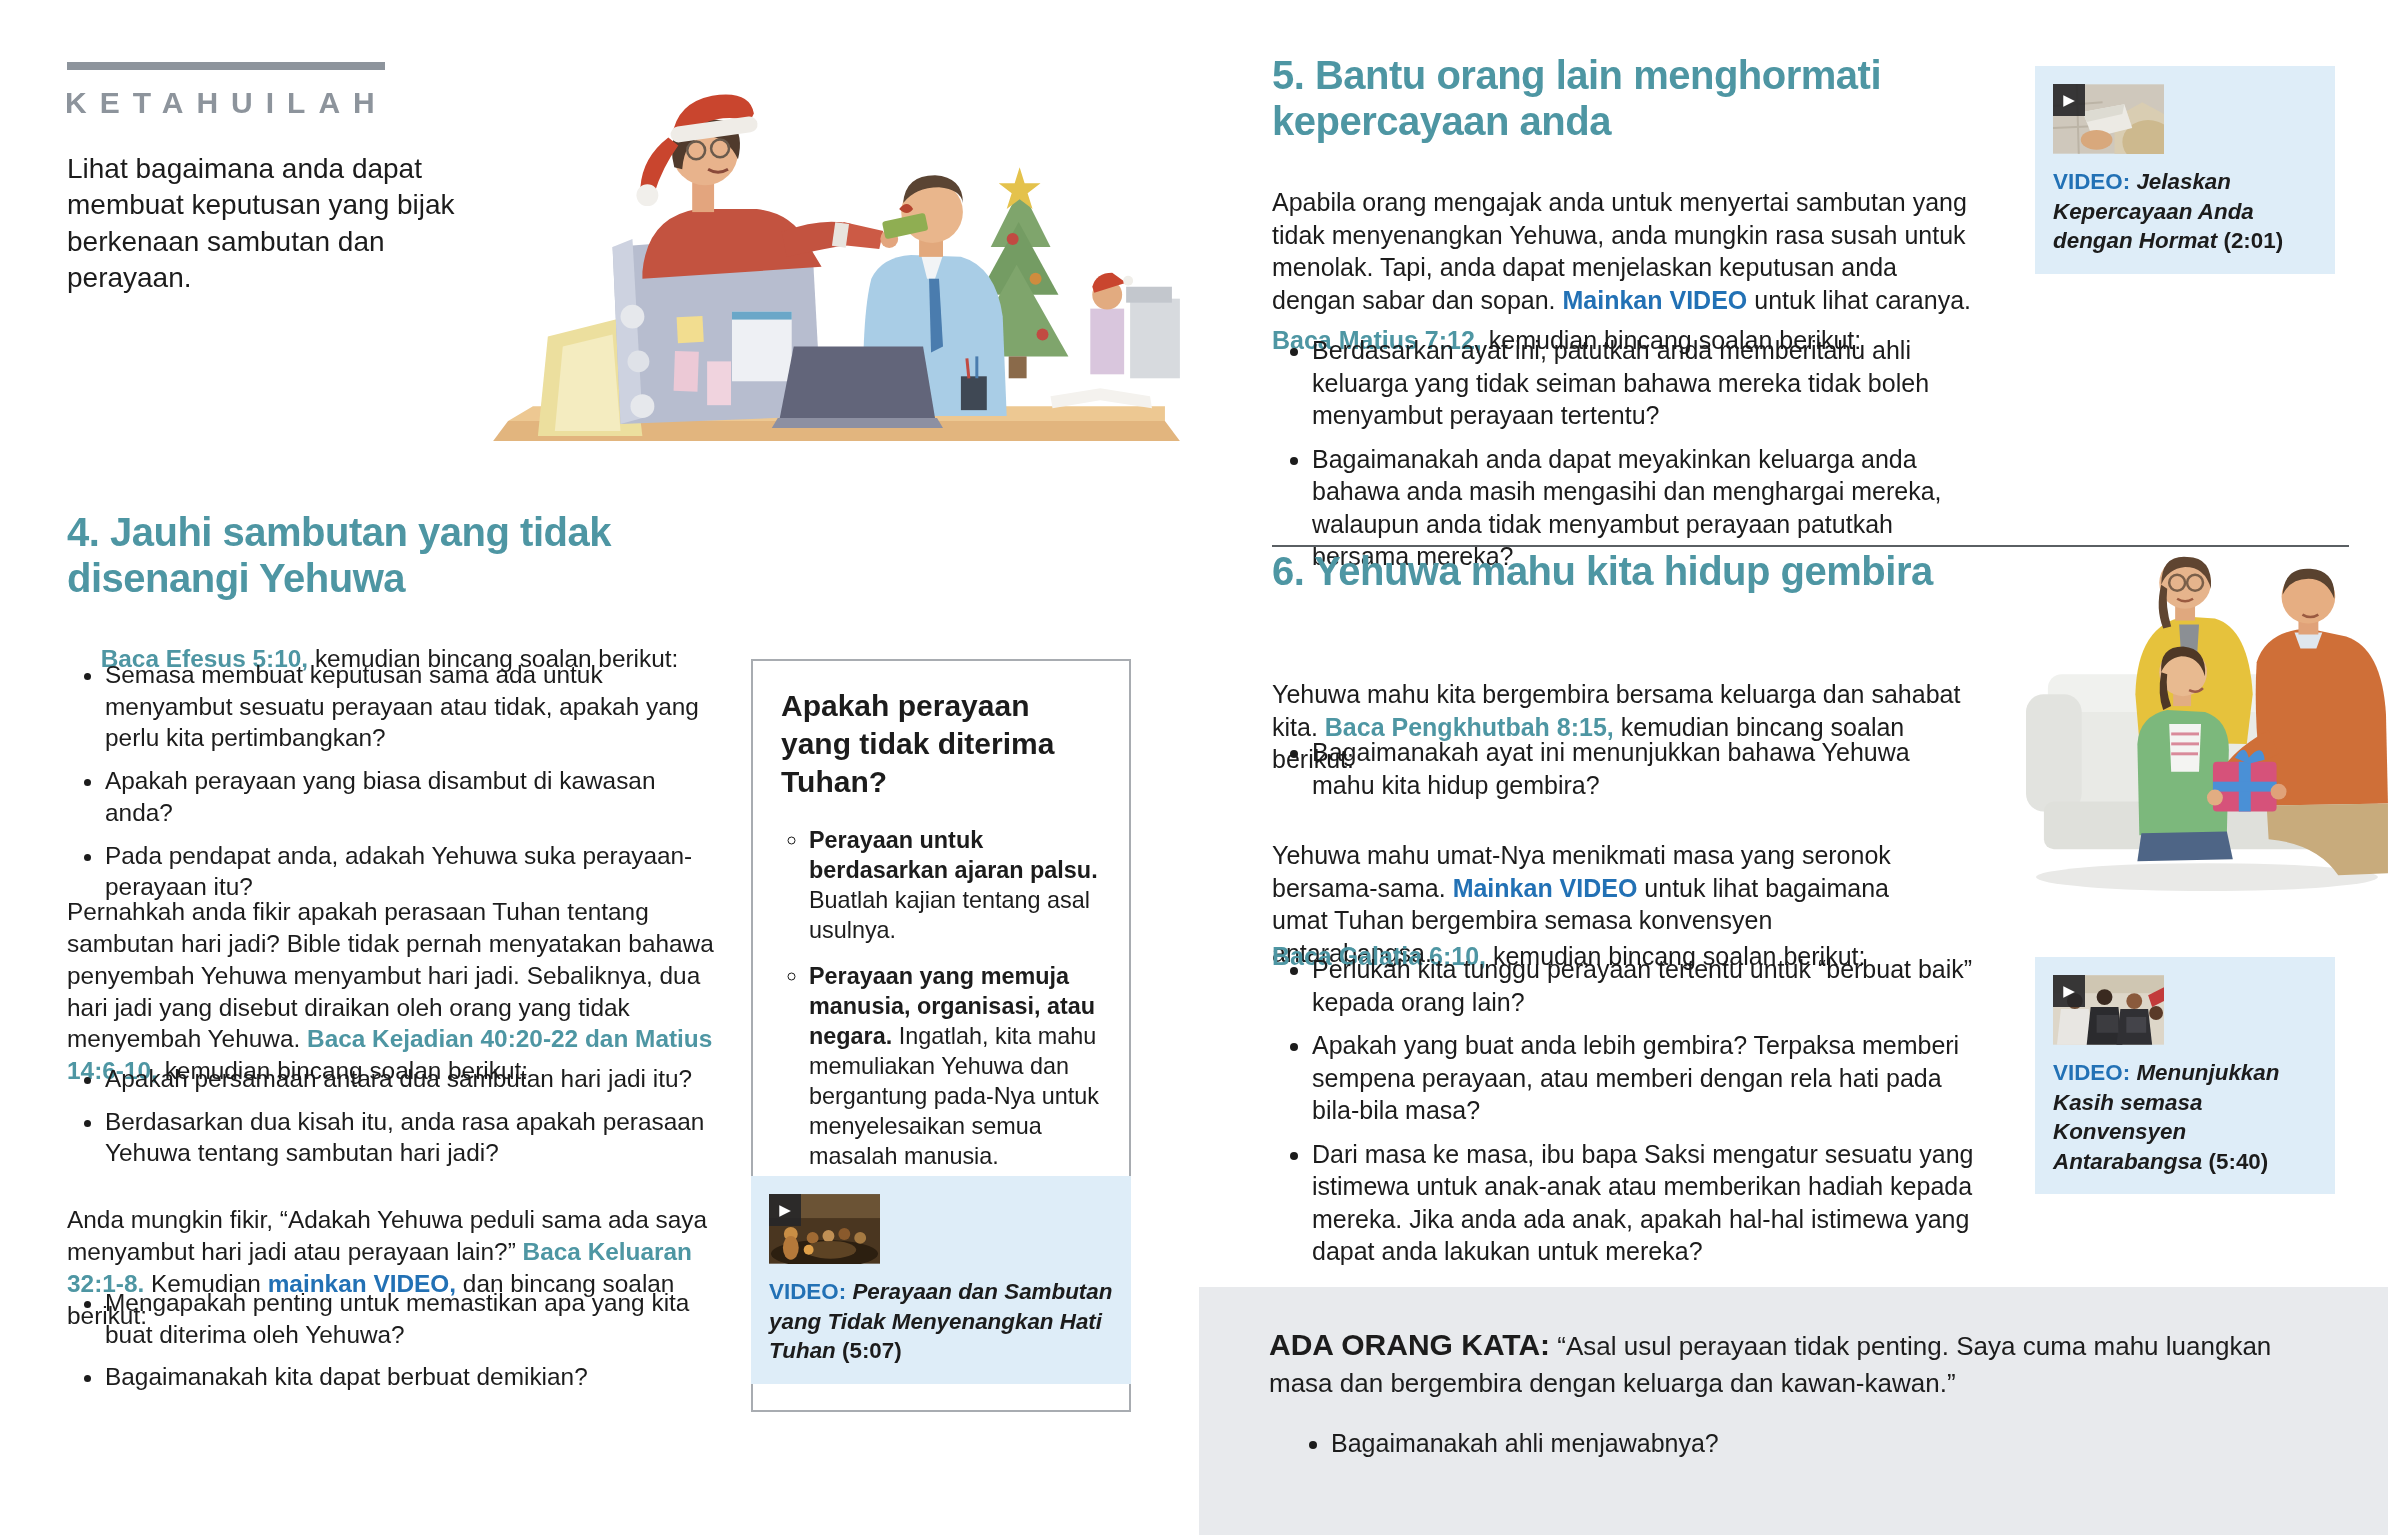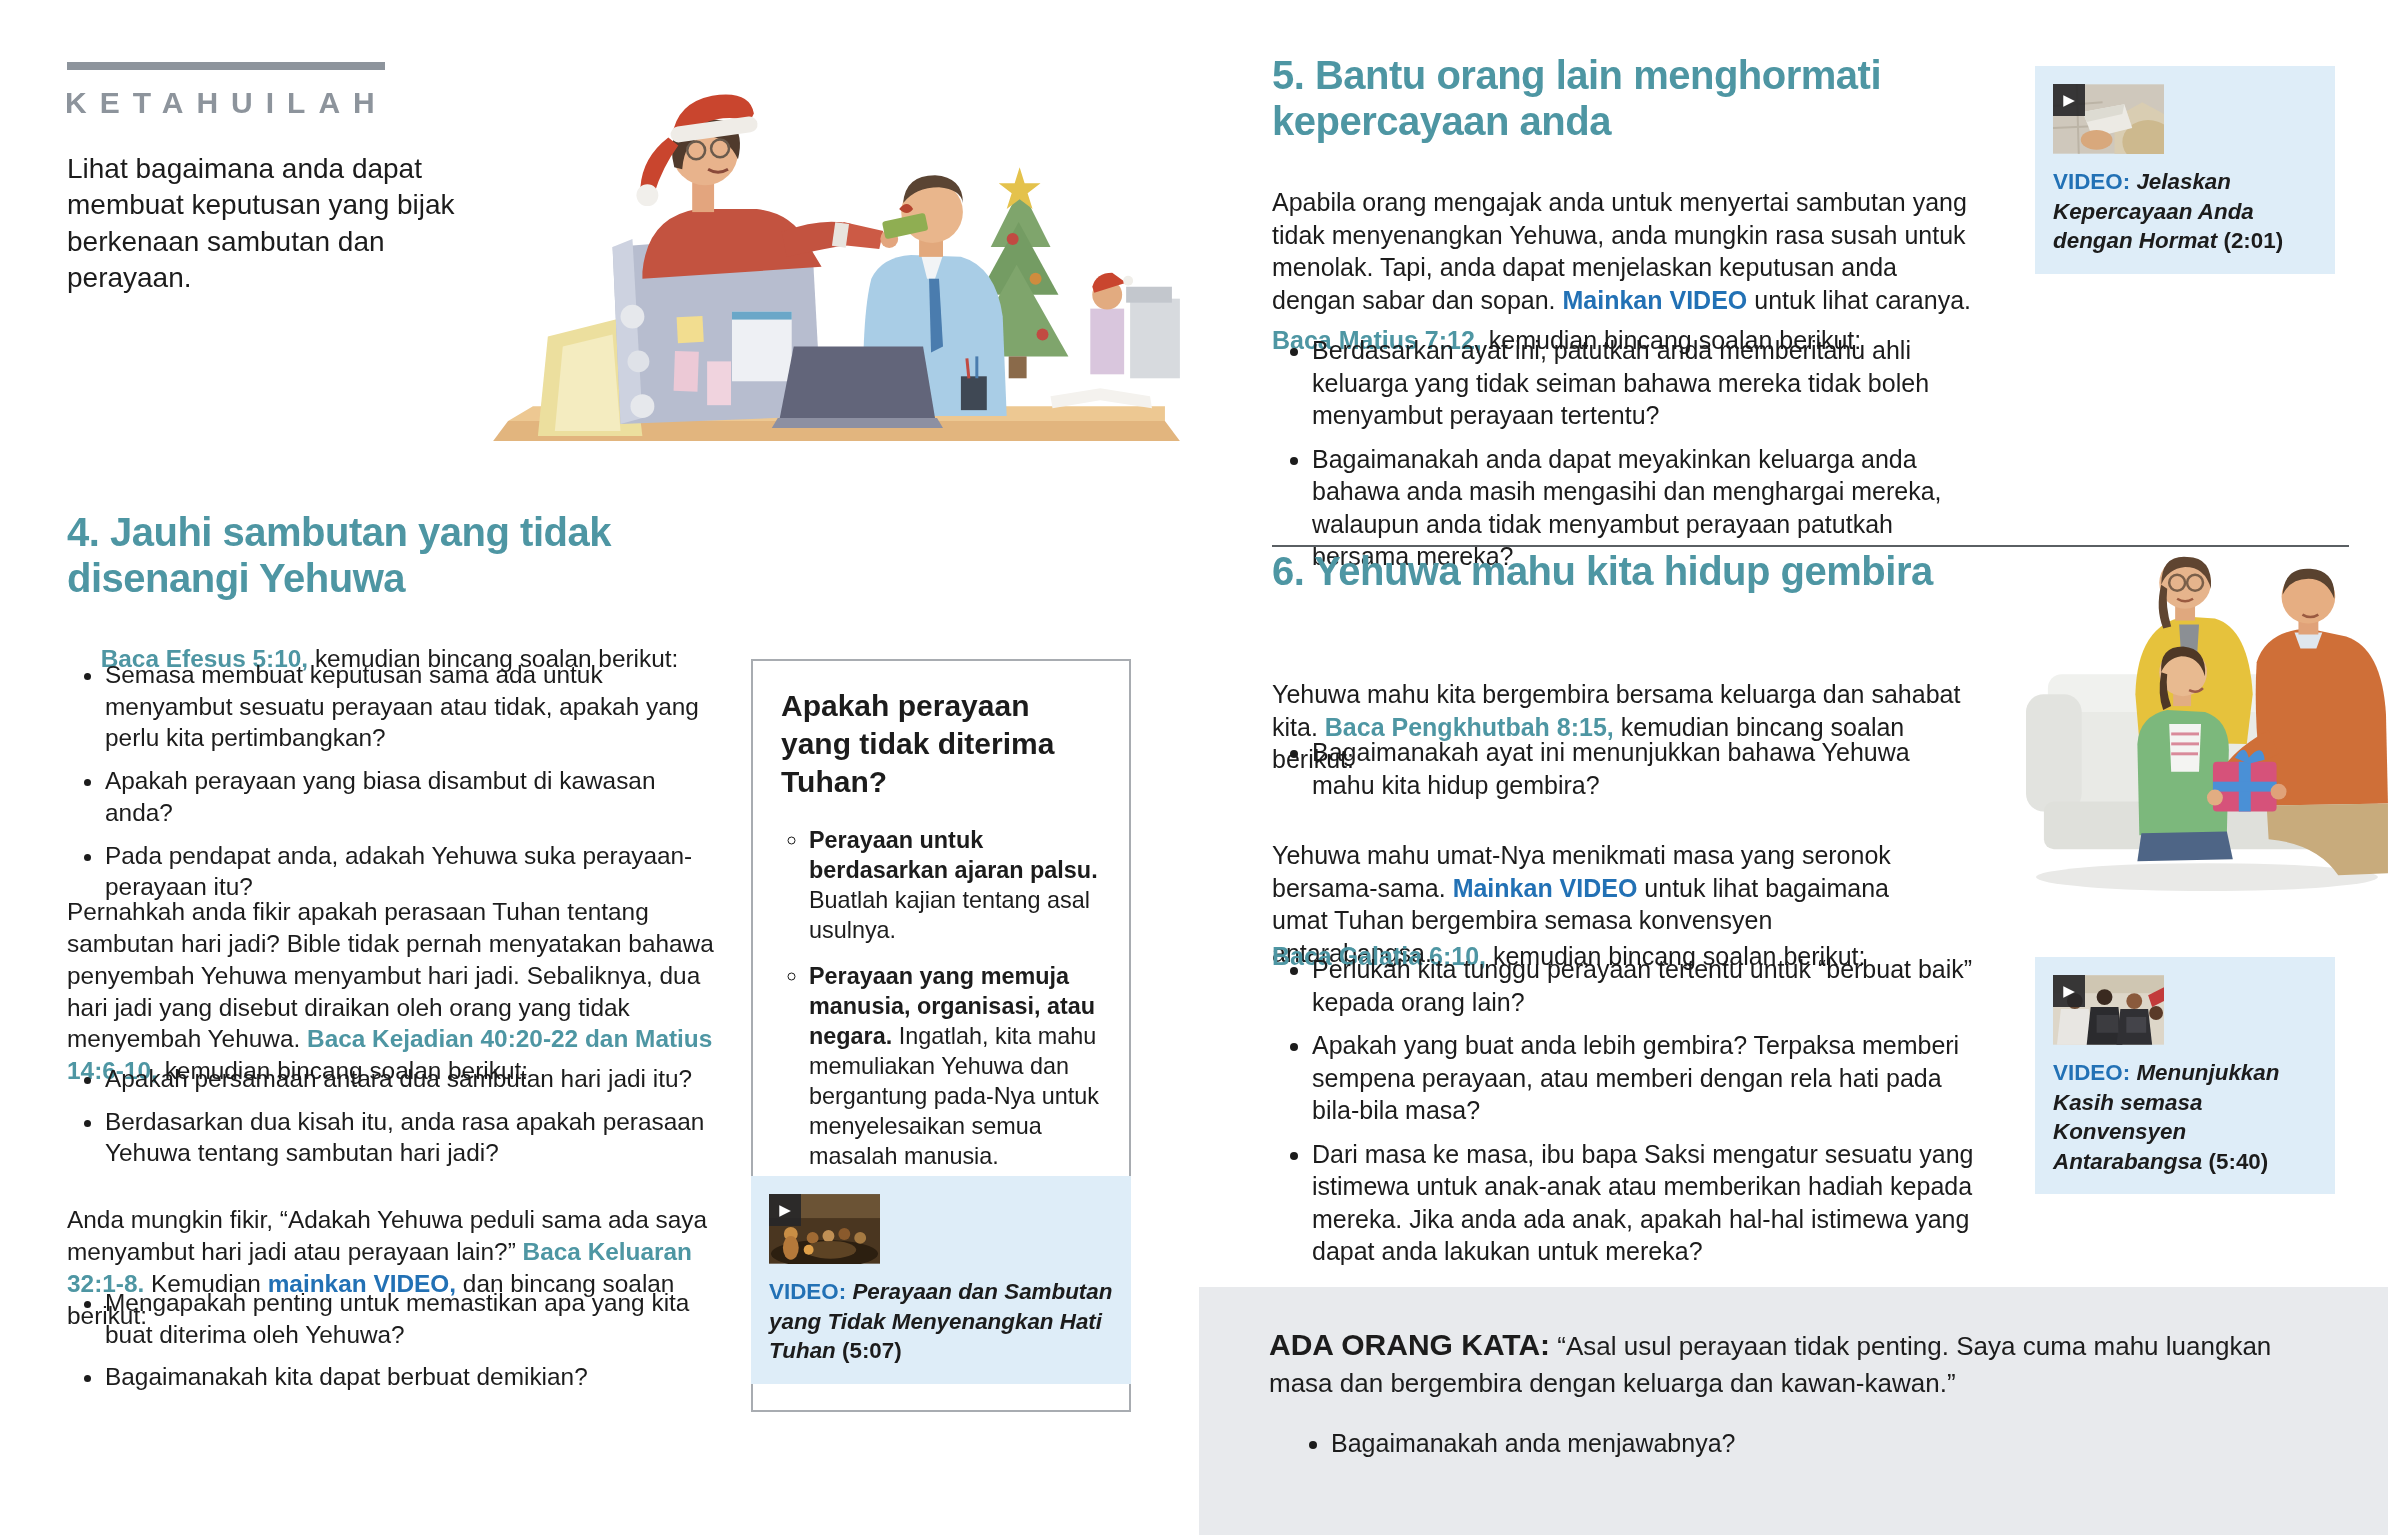--- a/index.html
+++ b/index.html
@@ -306,18 +306,18 @@
         <circle cx="104" cy="38" r="7" fill="#5a3a28"></circle>
       </svg>
       <span class="playbtn">▶</span>
     </span>
     <div class="vcap"><span class="vlabel">VIDEO:</span> <span class="vtitle">Menunjukkan Kasih semasa Konvensyen Antarabangsa</span> <span class="vdur">(5:40)</span></div>
   </div>
 
   <div class="abs quotebox">
     <div class="qline"><span class="qlabel">ADA ORANG KATA:</span> <span>“Asal usul perayaan tidak penting. Saya cuma mahu luangkan masa dan bergembira dengan keluarga dan kawan-kawan.”</span></div>
     <ul>
-      <li><span>Bagaimanakah anda menjawabnya?</span></li>
+      <li><span>Bagaimanakah ahli menjawabnya?</span></li>
     </ul>
   </div>
 
 </div>
 
 
 </body></html>

